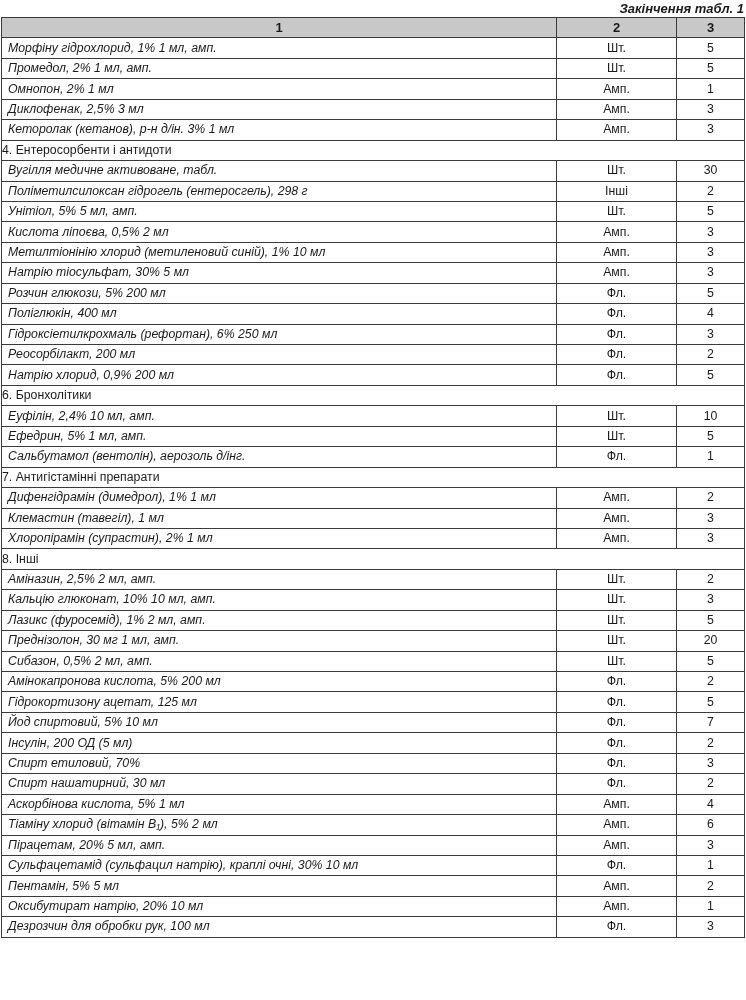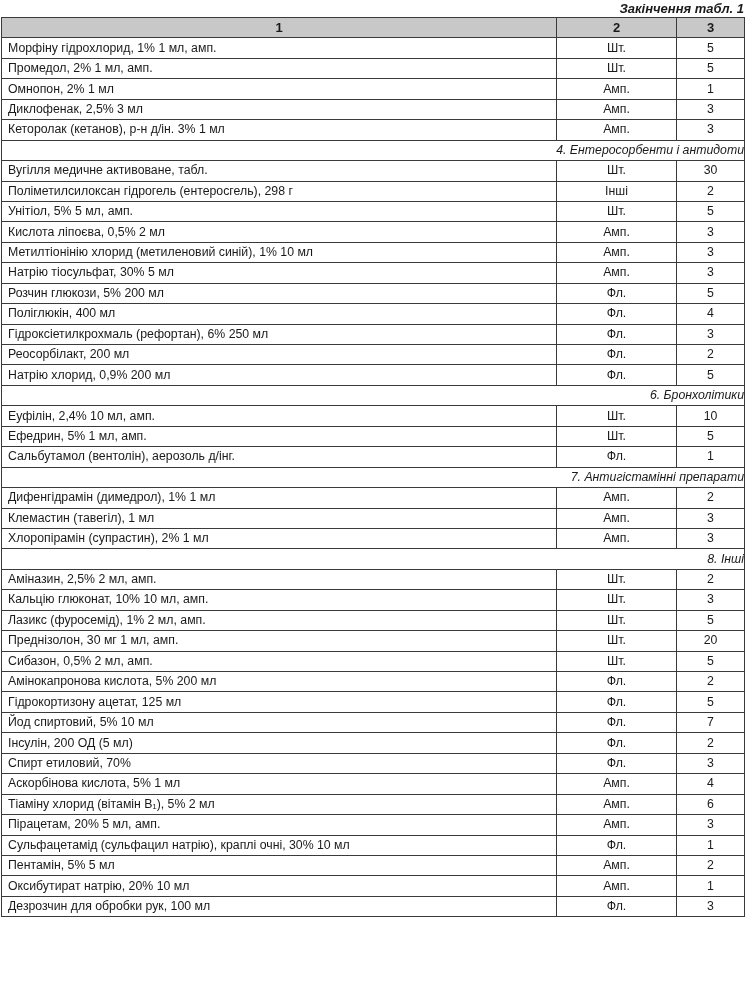--- a/index.html
+++ b/index.html
@@ -5,23 +5,23 @@
   html, body { margin: 0; padding: 0; background: #ffffff; }
   body { width: 746px; height: 1000px; position: relative; overflow: hidden;
          font-family: "Liberation Sans", sans-serif; color: #1a1a1a; }
   .caption { position: absolute; top: 0; right: 2px; height: 27px; line-height: 17px;
              font-size: 13px; font-weight: bold; font-style: italic; }
   table { position: absolute; top: 17px; left: 1px; width: 743px;
           border-collapse: collapse; table-layout: fixed; }
   td, th { border: 1px solid #3a3a3a; height: 19.45px; padding: 0; font-size: 12.3px;
            line-height: 19px; overflow: hidden; white-space: nowrap; }
   th { background: #c8c8c8; font-weight: bold; text-align: center; font-size: 13px; }
-  td.name { padding-left: 6px; }
+  td.name { padding-left: 6px; font-style: italic; }
   td.unit, td.qty { text-align: center; }
-  td.section { text-align: right; font-style: italic; }
+  td.section { text-align: left; }
   col.c1 { width: 555px; } col.c2 { width: 120px; } col.c3 { width: 68px; }
 </style>
 </head>
 <body>
 
 <div class="caption">Закінчення табл. 1</div>
 
 <table>
   <colgroup>
       <col class="c1">
@@ -202,20 +202,25 @@
         <td class="name">Інсулін, 200 ОД (5 мл)</td>
         <td class="unit">Фл.</td>
         <td class="qty">2</td>
       </tr>
       <tr>
         <td class="name">Спирт етиловий, 70%</td>
         <td class="unit">Фл.</td>
         <td class="qty">3</td>
       </tr>
       <tr>
+        <td class="name">Спирт нашатирний, 30 мл</td>
+        <td class="unit">Фл.</td>
+        <td class="qty">2</td>
+      </tr>
+      <tr>
         <td class="name">Аскорбінова кислота, 5% 1 мл</td>
         <td class="unit">Амп.</td>
         <td class="qty">4</td>
       </tr>
       <tr>
         <td class="name">Тіаміну хлорид (вітамін B₁), 5% 2 мл</td>
         <td class="unit">Амп.</td>
         <td class="qty">6</td>
       </tr>
       <tr>

